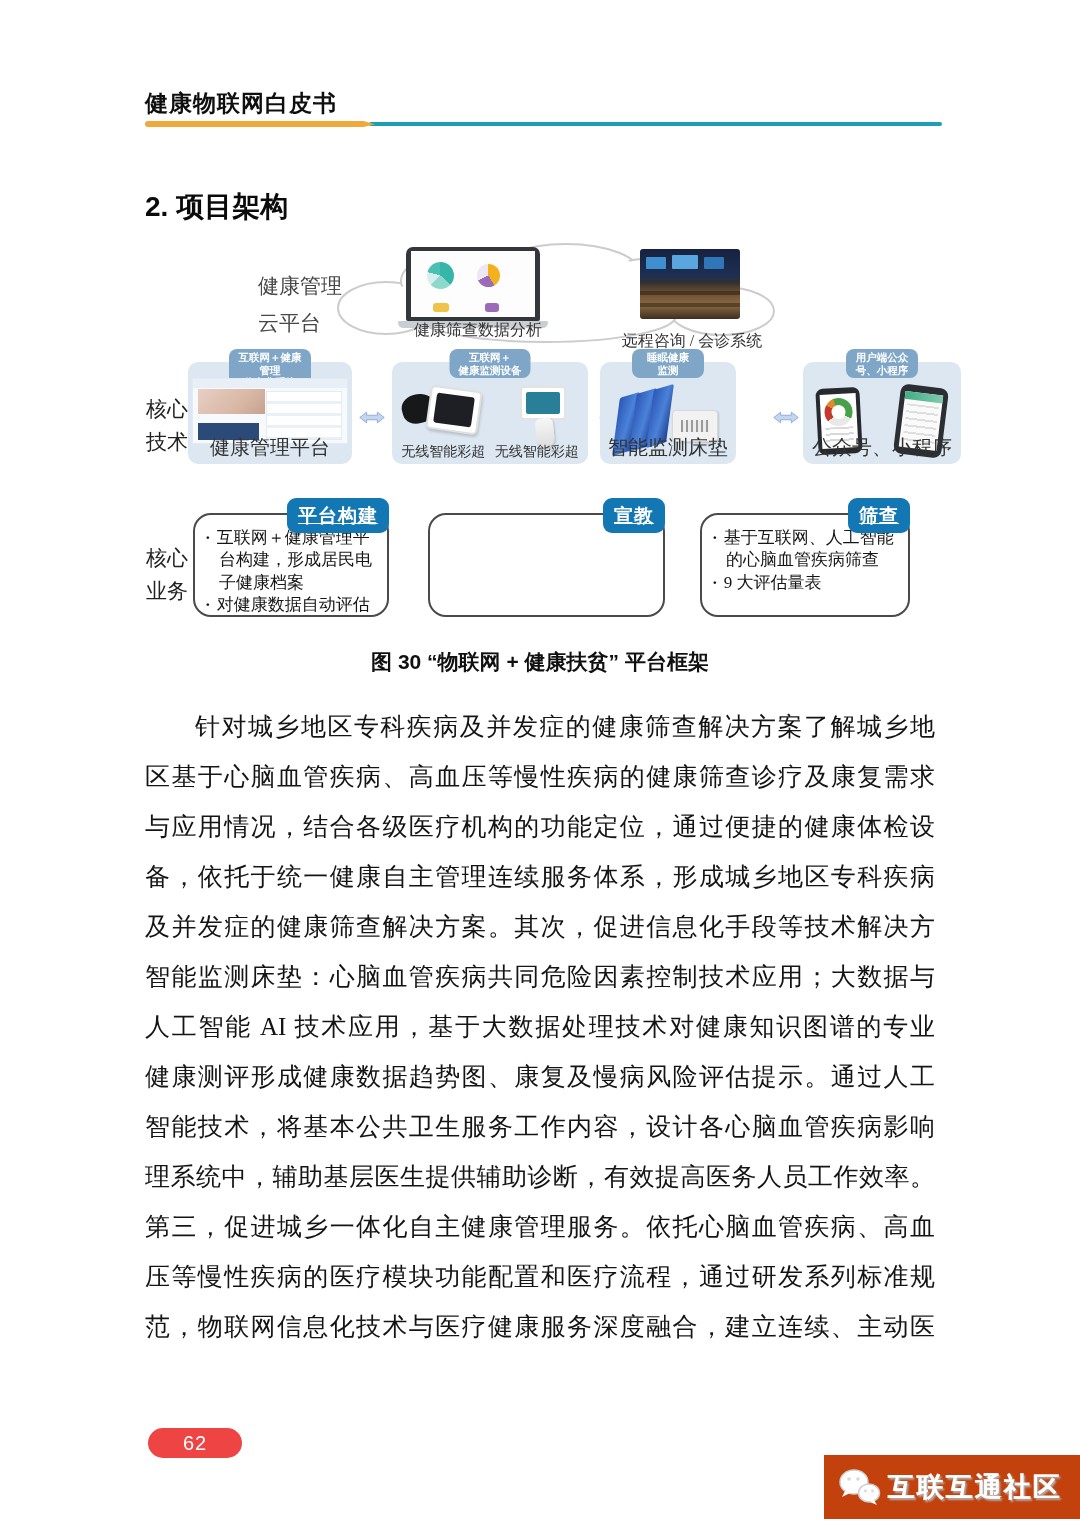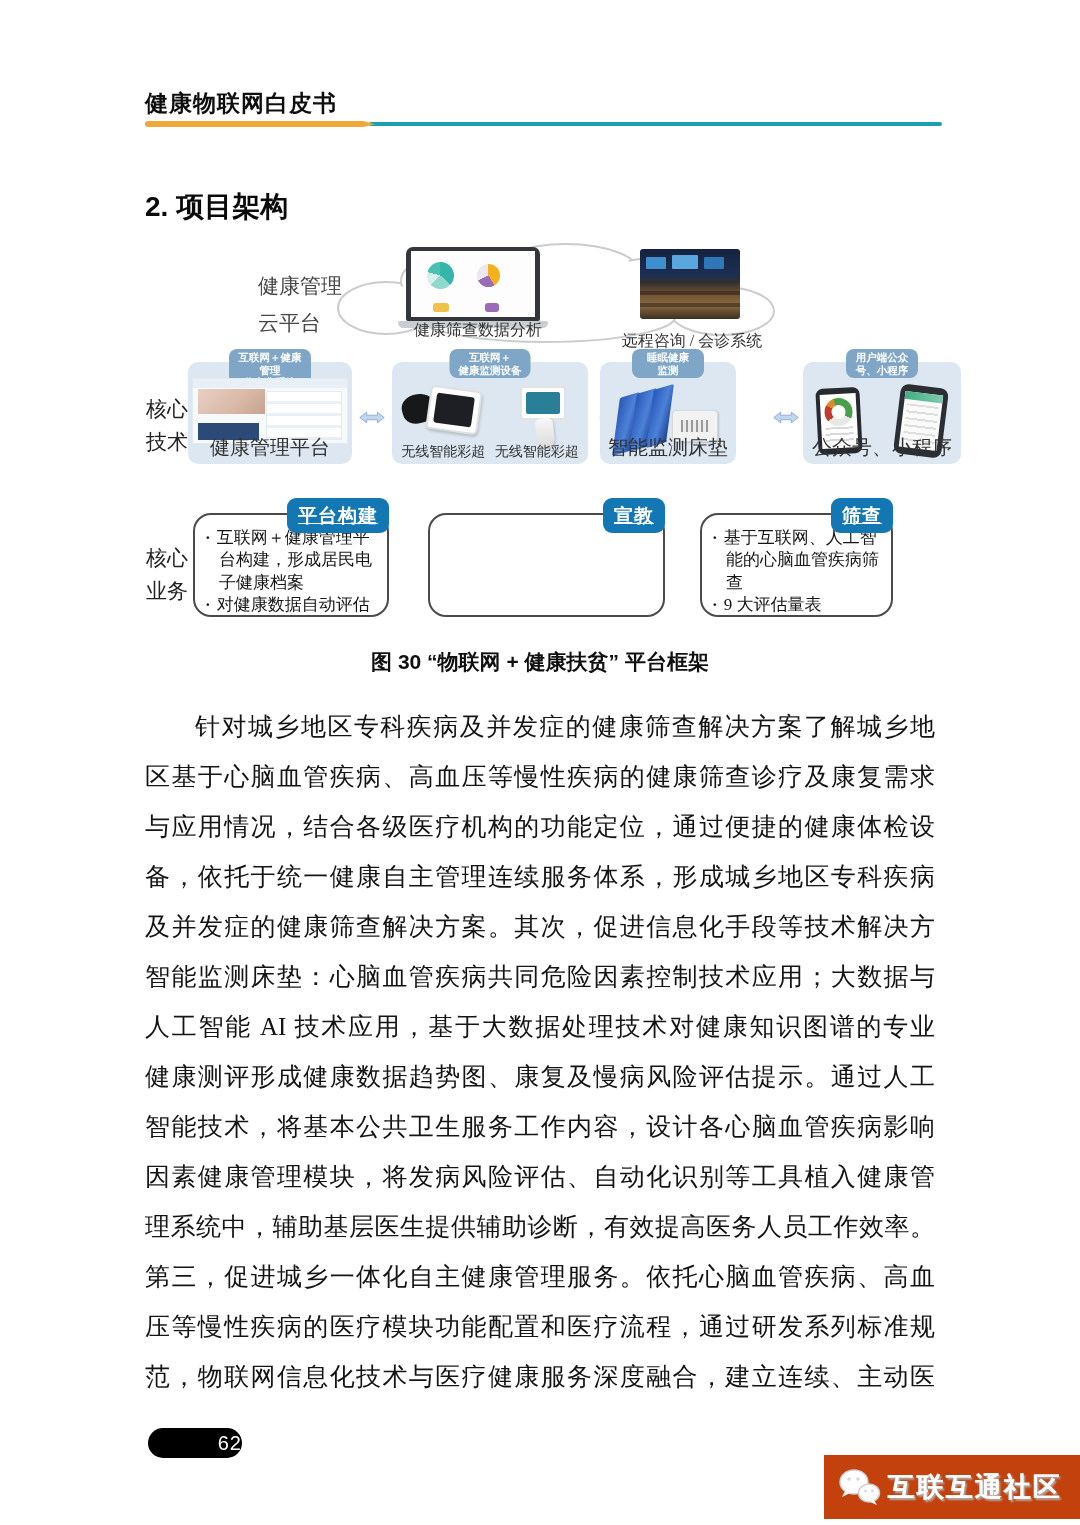--- a/index.html
+++ b/index.html
@@ -87,38 +87,38 @@
   .ph1-lines { position:absolute; left:4px; right:4px; bottom:3px; height:18px; background:repeating-linear-gradient(180deg,#d8d8d8 0 2px,#fff 2px 6px); }
   .ph2 { position:absolute; right:16px; top:24px; width:48px; height:70px; background:#2b2e33; border-radius:8px; padding:7px 5px; box-sizing:border-box; transform:rotate(7deg); }
   .ph2-scr { width:100%; height:100%; background:#fafafa; position:relative; overflow:hidden; }
   .ph2-scr::before { content:""; position:absolute; top:0; left:0; right:0; height:8px; background:linear-gradient(90deg,#3fae85,#7fcbae); }
   .ph2-scr::after { content:""; position:absolute; left:3px; right:3px; top:12px; bottom:3px; background:repeating-linear-gradient(180deg,#dedede 0 2px,#fafafa 2px 7px); }
 
   .arrow { position:absolute; top:410px; width:26px; height:15px; }
   .ar-1 { left:359px; } .ar-2 { left:599px; } .ar-3 { left:773px; }
 
   .biz-box { position:absolute; top:513px; height:104px; border:2.5px solid #4a4a4a; border-radius:18px; background:#fff; box-sizing:border-box; }
-  .bb-1 { left:193px; width:196px; } .bb-2 { left:428px; width:237px; } .bb-3 { left:700px; width:193px; }
+  .bb-1 { left:193px; width:196px; } .bb-2 { left:428px; width:237px; } .bb-3 { left:700px; width:210px; }
   .biz-tag { position:absolute; top:-17px; right:-2px; background:#1277B3; color:#fff;
              font:700 19px/1 "Liberation Sans",sans-serif; padding:8px 11px; border-radius:9px; letter-spacing:1px;text-decoration:underline; }
   .biz-list { margin:0; padding:12px 4px 0 10px; list-style:none; font-size:17px; line-height:1.32; color:#161616; }
   .biz-list li { padding-left:14px; text-indent:-14px; }
   .biz-list li::before { content:"·"; font-weight:700; margin-right:6px; }
   .biz-text { padding:20px 8px 0 14px; font-size:17px; line-height:1.45; color:#161616; }
 
   .fig-caption { position:absolute; left:0; top:648px; width:100%; text-align:center; font:700 21px/1.3 "Liberation Sans",sans-serif; color:#101010; }
 
   
   .para { position:absolute; left:145px; top:702px; width:790px; }
   .line { font-size:25px; line-height:50px; color:#141414; text-align:justify; text-align-last:justify; }
   .line-indent { padding-left:50px; }
 
   
-  .page-badge { position:absolute; left:148px; top:1428px; width:94px; height:30px; background:#000000; border-radius:16px;
-                color:#fff; font:400 20px/30px "Liberation Sans",sans-serif; text-align:right; letter-spacing:1px; }
+  .page-badge { position:absolute; left:148px; top:1428px; width:94px; height:30px; background:#ef4444; border-radius:16px;
+                color:#fff; font:400 20px/30px "Liberation Sans",sans-serif; text-align:center; letter-spacing:1px; }
   .watermark { position:absolute; right:0; top:1455px; width:256px; height:64px; background:#c2410c;
                display:flex; align-items:center; gap:6px; padding-left:12px; box-sizing:border-box; }
   .wm-text { font:700 27px/1 "Liberation Sans",sans-serif; color:#ffffff; letter-spacing:2px;
              text-shadow:1.5px 1.5px 2px #b2b2b2, -0.5px -0.5px 0 #e8e8e8; }
 </style>
 </head>
 <body>
 
 <div class="page">
 
@@ -265,21 +265,20 @@
   <div class="para">
     <div class="line line-indent">针对城乡地区专科疾病及并发症的健康筛查解决方案了解城乡地</div>
     <div class="line">区基于心脑血管疾病、高血压等慢性疾病的健康筛查诊疗及康复需求</div>
     <div class="line">与应用情况，结合各级医疗机构的功能定位，通过便捷的健康体检设</div>
     <div class="line">备，依托于统一健康自主管理连续服务体系，形成城乡地区专科疾病</div>
     <div class="line">及并发症的健康筛查解决方案。其次，促进信息化手段等技术解决方</div>
     <div class="line">智能监测床垫：心脑血管疾病共同危险因素控制技术应用；大数据与</div>
     <div class="line">人工智能 AI 技术应用，基于大数据处理技术对健康知识图谱的专业</div>
     <div class="line">健康测评形成健康数据趋势图、康复及慢病风险评估提示。通过人工</div>
     <div class="line">智能技术，将基本公共卫生服务工作内容，设计各心脑血管疾病影响</div>
-    <div class="line">因素健康管理模块，将发病风险评估、自动化识别等工具植入健康管</div>
     <div class="line">理系统中，辅助基层医生提供辅助诊断，有效提高医务人员工作效率。</div>
     <div class="line">第三，促进城乡一体化自主健康管理服务。依托心脑血管疾病、高血</div>
     <div class="line">压等慢性疾病的医疗模块功能配置和医疗流程，通过研发系列标准规</div>
     <div class="line">范，物联网信息化技术与医疗健康服务深度融合，建立连续、主动医</div>
   </div>
 
   <div class="page-badge">62</div>
 
   <div class="watermark">
     <svg width="46" height="42" viewBox="0 0 46 42">

